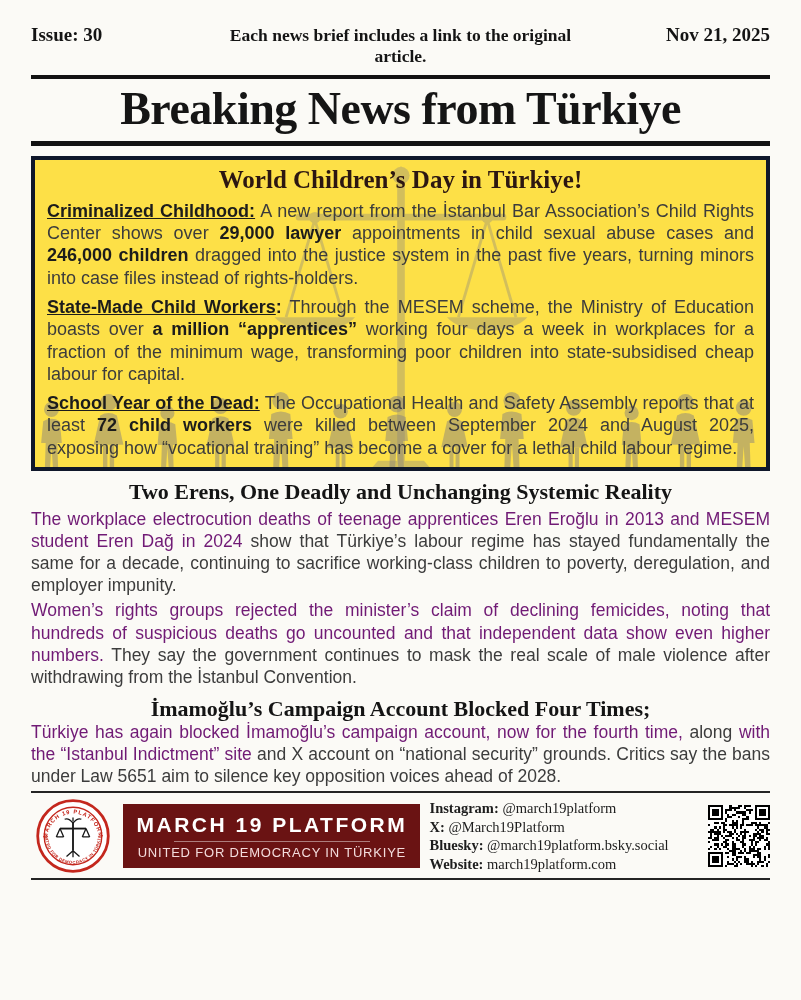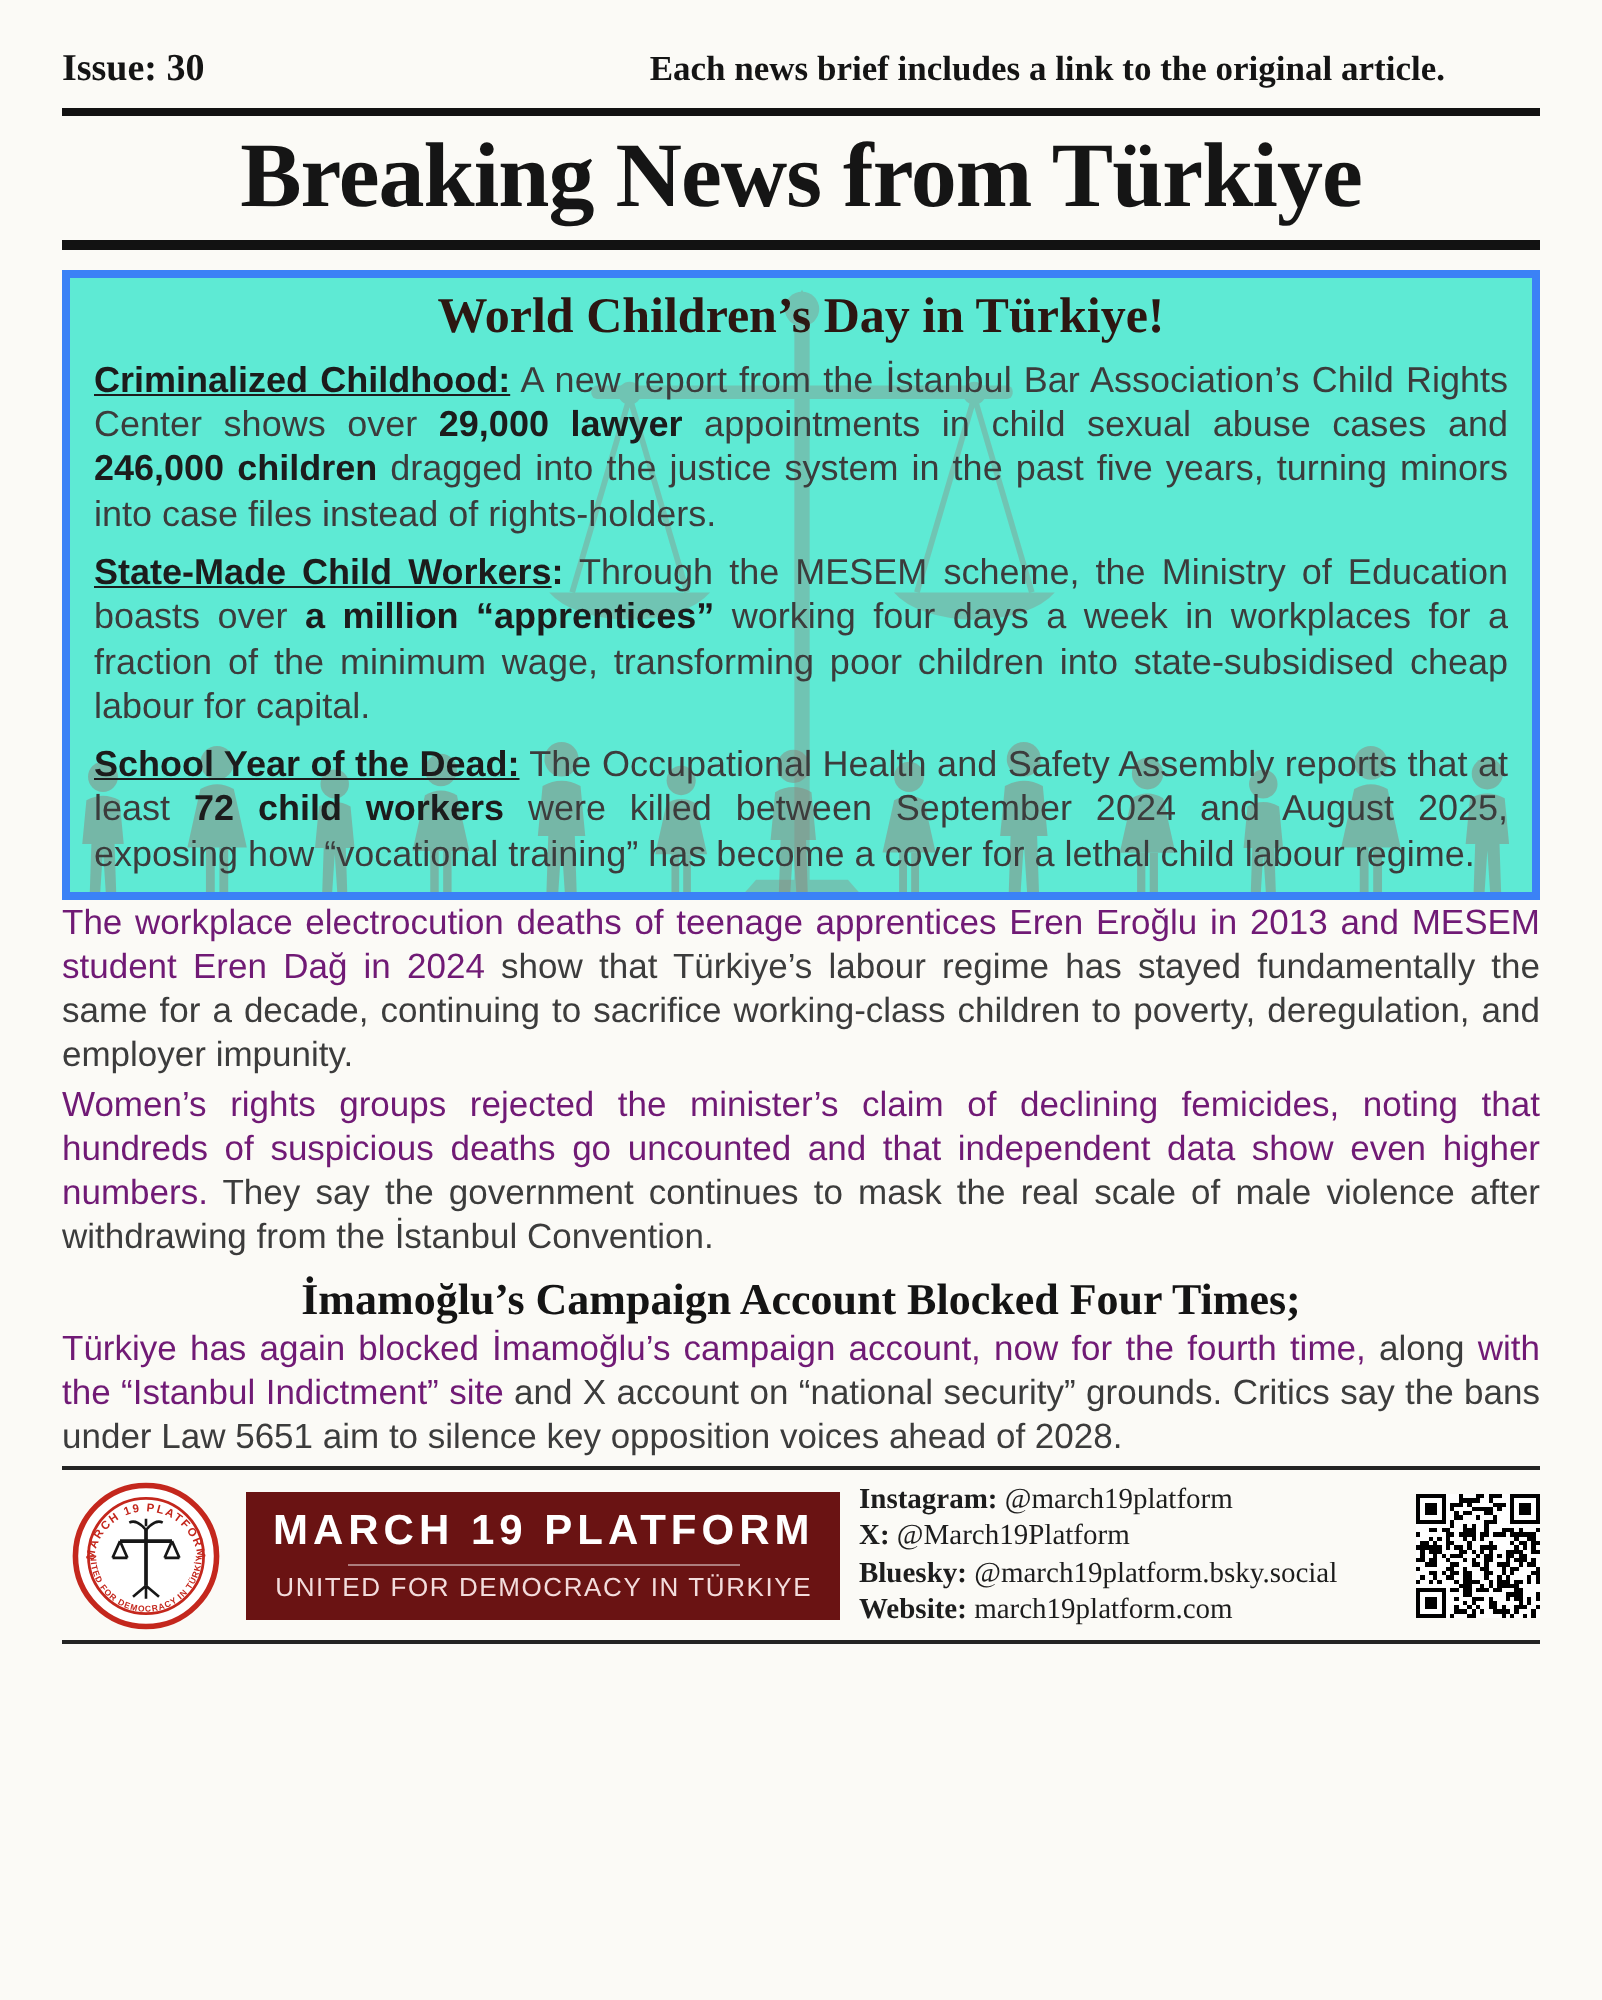--- a/index.html
+++ b/index.html
@@ -14,22 +14,22 @@
   .masthead-row .left{flex:1;text-align:left;}
   .masthead-row .center{flex:2;text-align:center;font-size:17.5px;}
   .masthead-row .right{flex:1;text-align:right;}
   .rule{background:#121212;border:none;}
   .rule-a{height:4px;}
   .rule-b{height:5px;}
   h1.title{font-family:"Liberation Serif",serif;font-weight:bold;color:#151515;
     font-size:46px;line-height:1.08;text-align:center;margin:5px 0 7px 0;letter-spacing:-0.5px;}
 
   
-  .feature-box{position:relative;margin-top:10px;border:4px solid #3b82f6;
-    background:#5eead4;padding:4px 12px 8px 12px;overflow:hidden;}
+  .feature-box{position:relative;margin-top:10px;border:4px solid #0f172a;
+    background:#fde047;padding:4px 12px 8px 12px;overflow:hidden;}
   .backdrop{position:absolute;pointer-events:none;}
   .backdrop.scales{left:50%;top:4px;transform:translateX(-50%);height:316px;opacity:.38;}
   .backdrop.kids{left:0;bottom:-2px;width:100%;height:86px;opacity:.5;}
   .fb-content{position:relative;}
   h2.fb-title{font-family:"Liberation Serif",serif;font-weight:bold;color:#2c1712;
     font-size:25px;text-align:center;margin:2px 0 6px 0;}
   .fb-p{font-size:18px;line-height:1.24;text-align:justify;margin:0 0 7px 0;color:#3c3c3c;}
   .fb-p:last-child{margin-bottom:0;}
   .lead{font-weight:bold;color:#1c1c1c;text-decoration:underline;cursor:pointer;}
   .lead-colon{font-weight:bold;color:#1c1c1c;}
@@ -62,20 +62,21 @@
     color:#1d1d1d;text-align:center;margin:6px 0 0 0;}
 </style>
 </head>
 <body>
 
 <div class="page">
 
   <div class="masthead-row">
     <span class="left">Issue: 30</span>
     <span class="center">Each news brief includes a link to the original article.</span>
+    <span class="right">Nov 21, 2025</span>
   </div>
   <div class="rule rule-a"></div>
   <h1 class="title">Breaking News from Türkiye</h1>
   <div class="rule rule-b"></div>
 
   <section class="feature-box">
     <svg class="backdrop scales" viewBox="0 0 300 330" width="290" height="316" fill="#8f897f">
       <circle cx="150" cy="12" r="9"></circle>
       <path d="M150 2 l6 10 -6 10 -6 -10 z"></path>
       <rect x="146" y="16" width="8" height="298"></rect>
@@ -126,20 +127,21 @@
       <p class="fb-p">
         <span class="lead">State-Made Child Workers</span><span class="lead-colon">:</span><span> Through the MESEM scheme, the Ministry of Education boasts over </span><span class="b">a million “apprentices”</span><span> working four days a week in workplaces for a fraction of the minimum wage, transforming poor children into state-subsidised cheap labour for capital.</span>
       </p>
 
       <p class="fb-p">
         <span class="lead">School Year of the Dead:</span><span> The Occupational Health and Safety Assembly reports that at least </span><span class="b">72 child workers</span><span> were killed between September 2024 and August 2025, exposing how “vocational training” has become a cover for a lethal child labour regime.</span>
       </p>
     </div>
   </section>
 
+  <h3 class="sec">Two Erens, One Deadly and Unchanging Systemic Reality</h3>
   <p class="sec-p">
     <span class="u">The workplace electrocution deaths of teenage apprentices Eren Eroğlu in 2013 and MESEM student Eren Dağ in 2024</span><span> show that Türkiye’s labour regime has stayed fundamentally the same for a decade, continuing to sacrifice working-class children to poverty, deregulation, and employer impunity.</span>
   </p>
 
   <p class="sec-p">
     <span class="u">Women’s rights groups rejected the minister’s claim of declining femicides, noting that hundreds of suspicious deaths go uncounted and that independent data show even higher numbers.</span><span> They say the government continues to mask the real scale of male violence after withdrawing from the İstanbul Convention.</span>
   </p>
 
   <h3 class="sec tight-top">İmamoğlu’s Campaign Account Blocked Four Times;</h3>
   <p class="sec-p">

